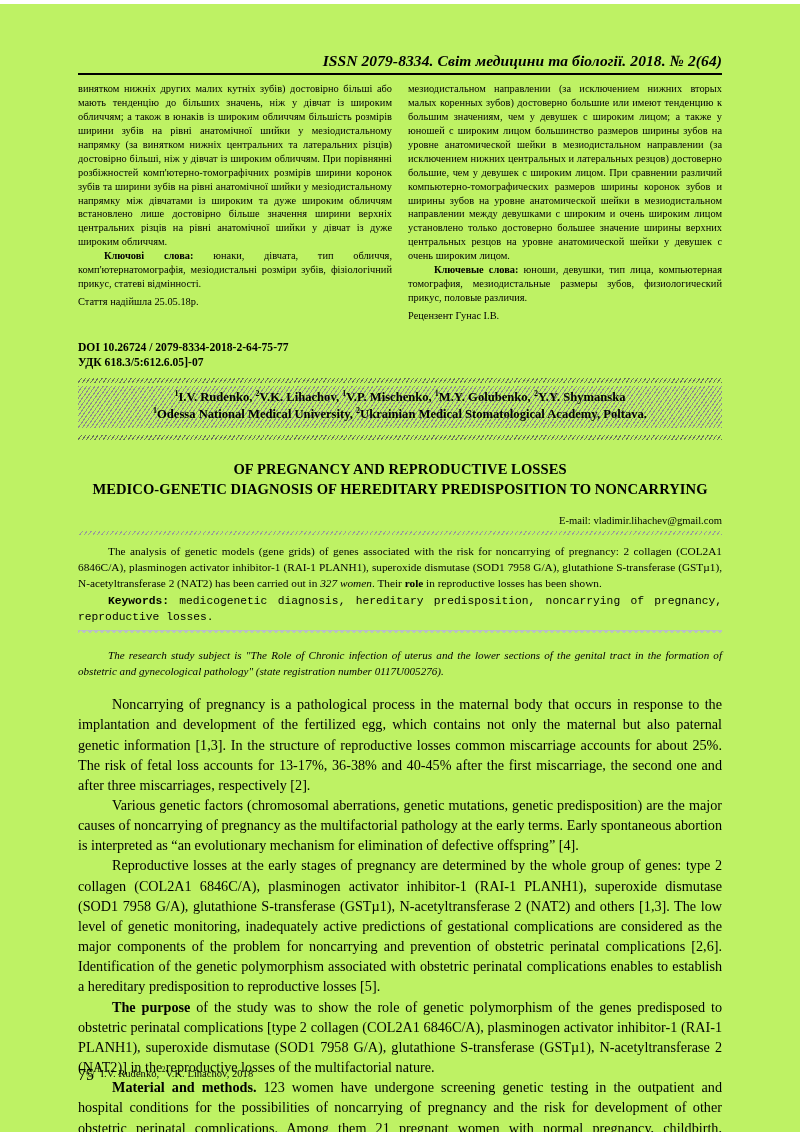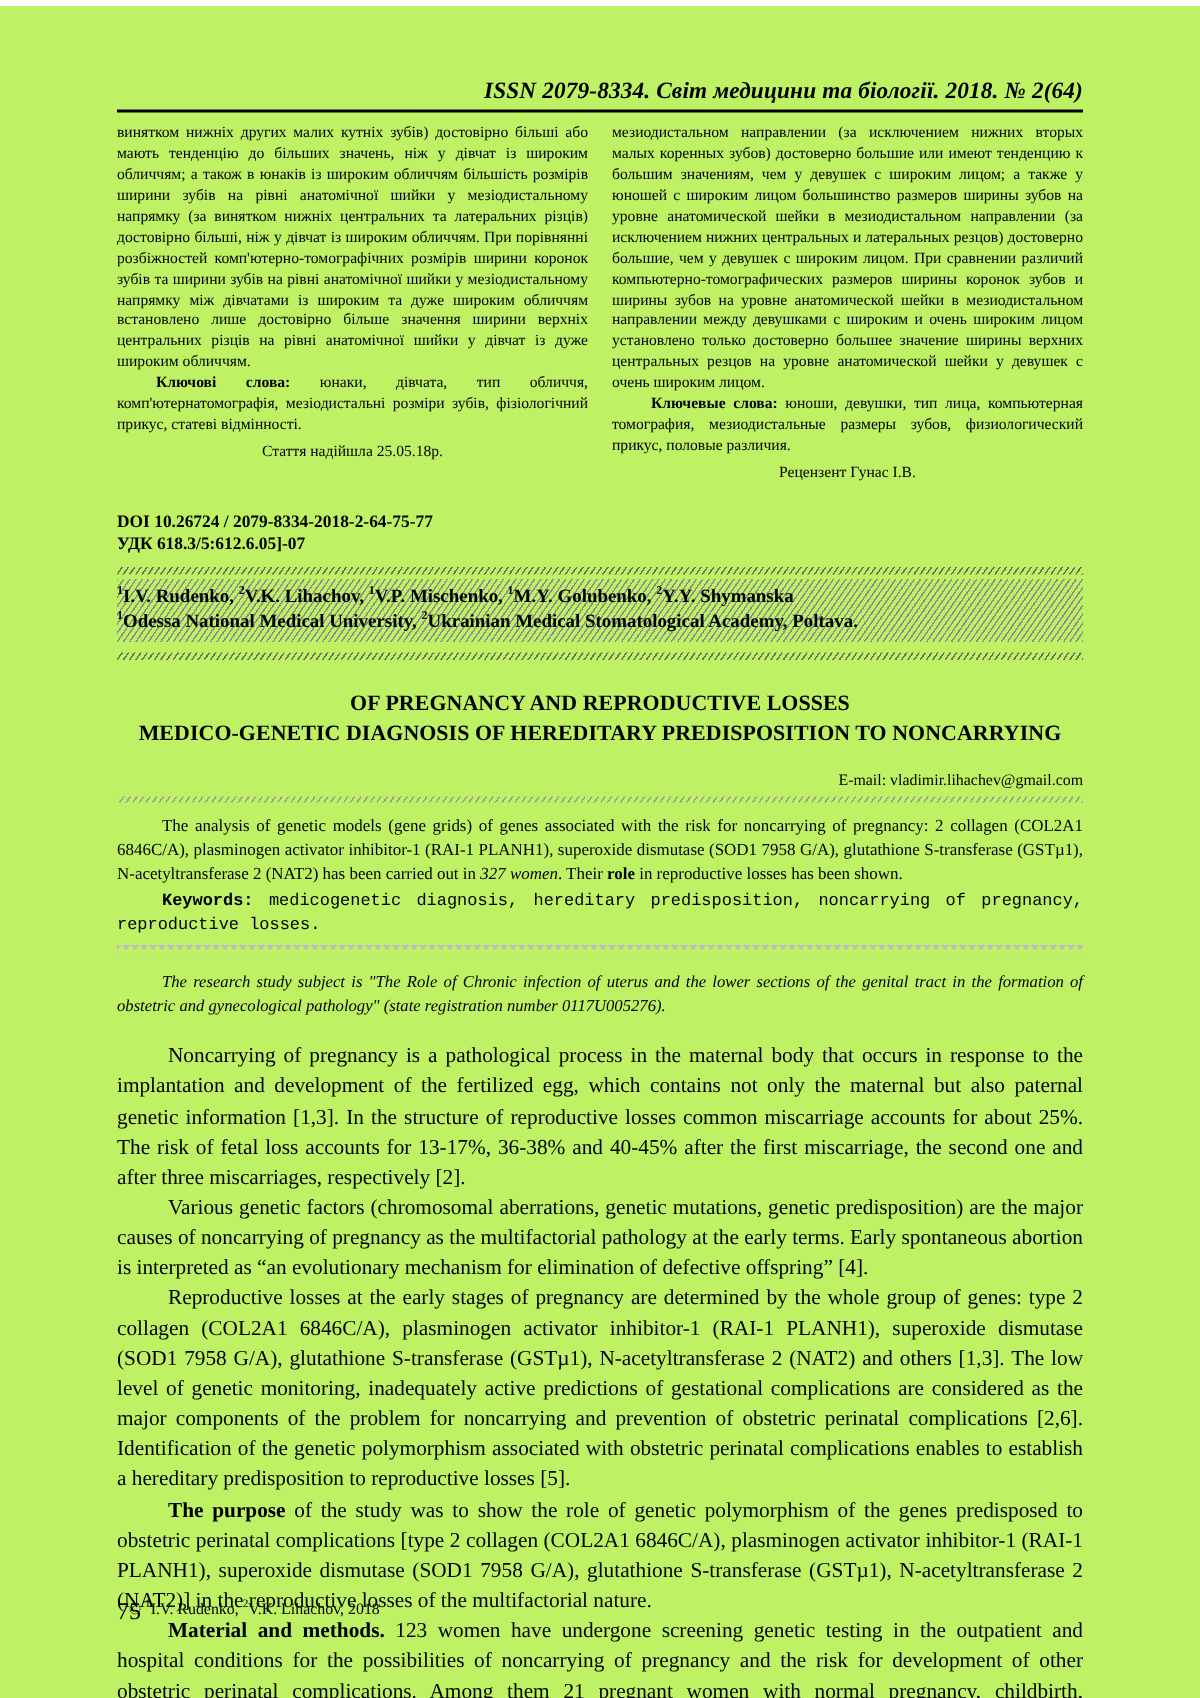--- a/index.html
+++ b/index.html
@@ -57,21 +57,21 @@
   .col p {
     margin: 0;
   }
   .col .indent {
     text-indent: 26px;
   }
   .kw-lbl {
     font-weight: bold;
   }
   .col .ralign {
-    text-align: center;
+    text-align: left;
     margin-top: 4px;
     font-family: Liberation Serif, serif;
   }
 
   
   .doi-block {
     margin-top: 17px;
     font-size: 11.6px;
     font-weight: bold;
     line-height: 1.34;
@@ -83,20 +83,21 @@
     margin-top: 7px;
     background-image: repeating-linear-gradient(
       -55deg,
       #5a5a5a 0px, #5a5a5a 1px,
       rgba(255,255,255,0) 1px, rgba(255,255,255,0) 3.4px);
     opacity: 0.85;
   }
   .author-banner {
     margin-top: 3px;
     padding: 3px 0 4px 0;
+    text-align: center;
     font-weight: bold;
     font-size: 12.6px;
     line-height: 1.38;
     background-image: repeating-linear-gradient(
       -55deg,
       #8d8d8d 0px, #8d8d8d 1px,
       rgba(255,255,255,0) 1px, rgba(255,255,255,0) 3.4px);
   }
   .author-banner sup {
     font-size: 8px;

